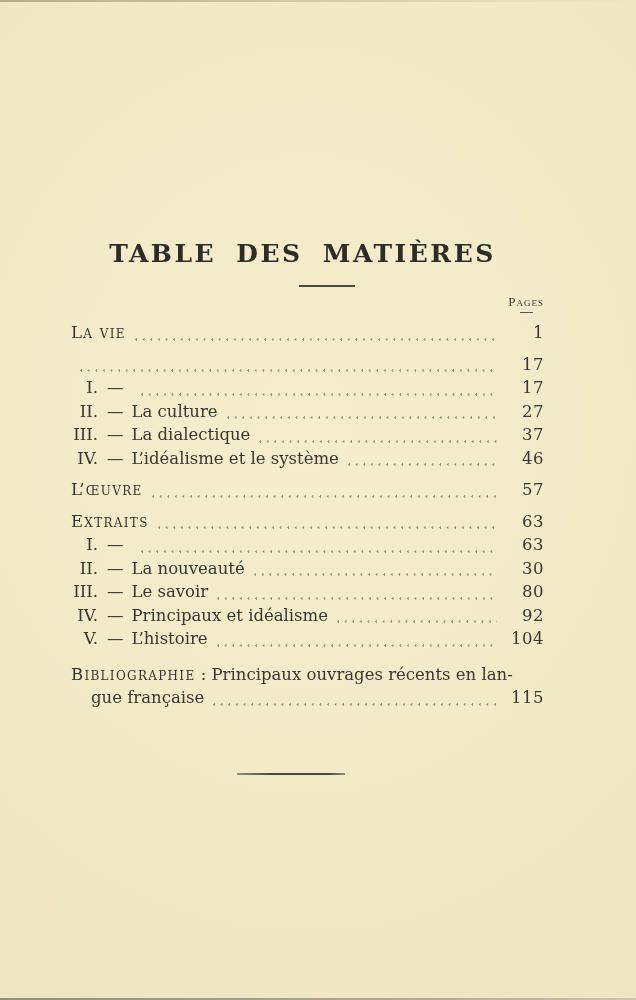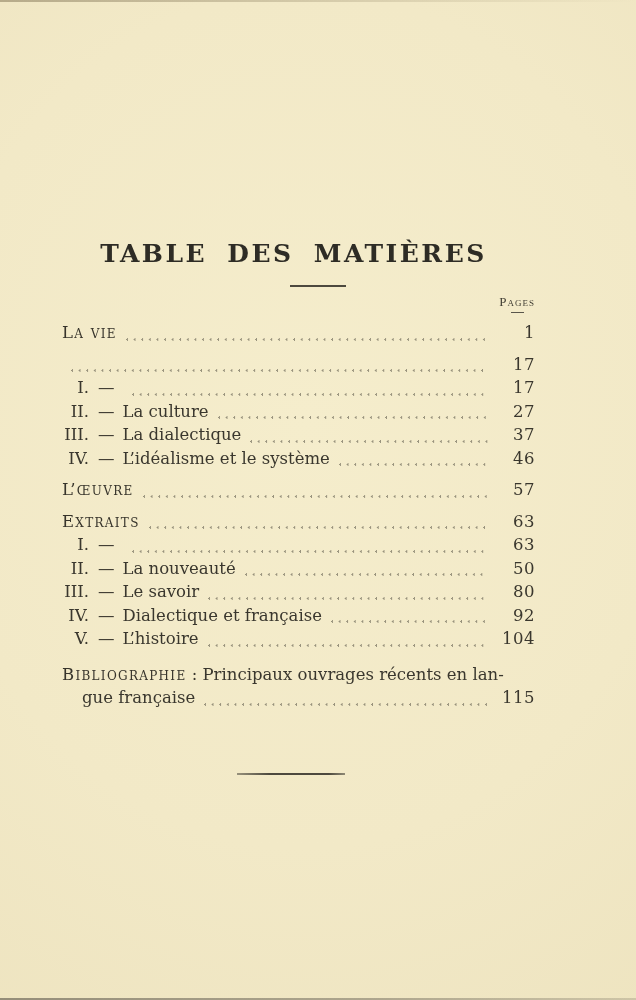--- a/index.html
+++ b/index.html
@@ -18,21 +18,21 @@
   .scan-page::before {
     content: ""; position: absolute; top: 0; left: 0; right: 0; height: 2px;
     background: linear-gradient(90deg, rgba(95,80,50,.40), rgba(95,80,50,.18) 55%, rgba(95,80,50,0));
   }
   .scan-page::after {
     content: ""; position: absolute; bottom: 0; left: 0; right: 0; height: 2px;
     background: linear-gradient(90deg, rgba(75,70,62,.55), rgba(75,70,62,.40) 60%, rgba(75,70,62,.20));
   }
   .content {
     position: absolute;
-    left: 62px; top: 240px;
+    left: 71px; top: 240px;
     width: 473px;
     color: #3a372e;
   }
   .page-title {
     text-align: center;
     font-size: 25px;
     font-weight: bold;
     letter-spacing: 2.5px;
     word-spacing: 9px;
     color: #2e2c25;
@@ -170,35 +170,35 @@
         <span class="dash">—</span>
         <span class="leader"></span>
         <span class="page-num">63</span>
       </div>
 
       <div class="row sub">
         <span class="num">II.</span>
         <span class="dash">—</span>
         <span class="label">La nouveauté</span>
         <span class="leader"></span>
-        <span class="page-num">50</span>
+        <span class="page-num">30</span>
       </div>
 
       <div class="row sub">
         <span class="num">III.</span>
         <span class="dash">—</span>
         <span class="label">Le savoir</span>
         <span class="leader"></span>
         <span class="page-num">80</span>
       </div>
 
       <div class="row sub">
         <span class="num">IV.</span>
         <span class="dash">—</span>
-        <span class="label">Dialectique et française</span>
+        <span class="label">Principaux et idéalisme</span>
         <span class="leader"></span>
         <span class="page-num">92</span>
       </div>
 
       <div class="row sub">
         <span class="num">V.</span>
         <span class="dash">—</span>
         <span class="label">L’histoire</span>
         <span class="leader"></span>
         <span class="page-num">104</span>

